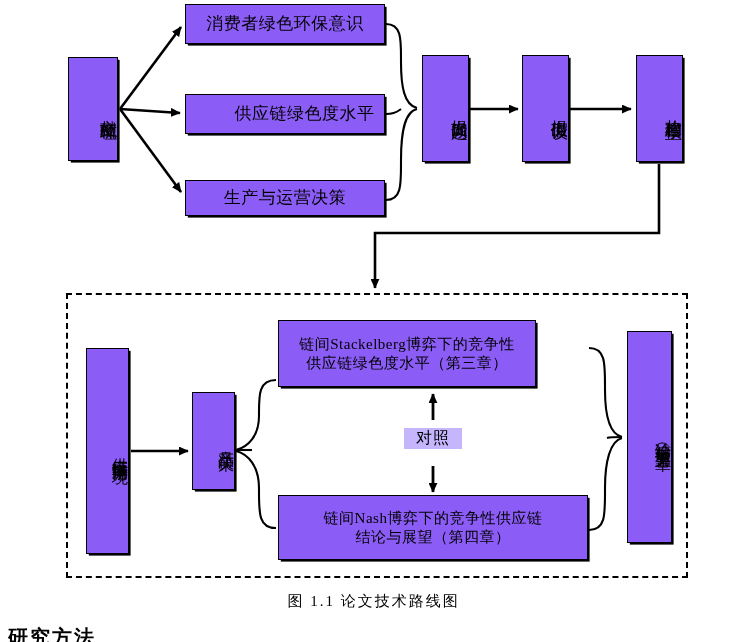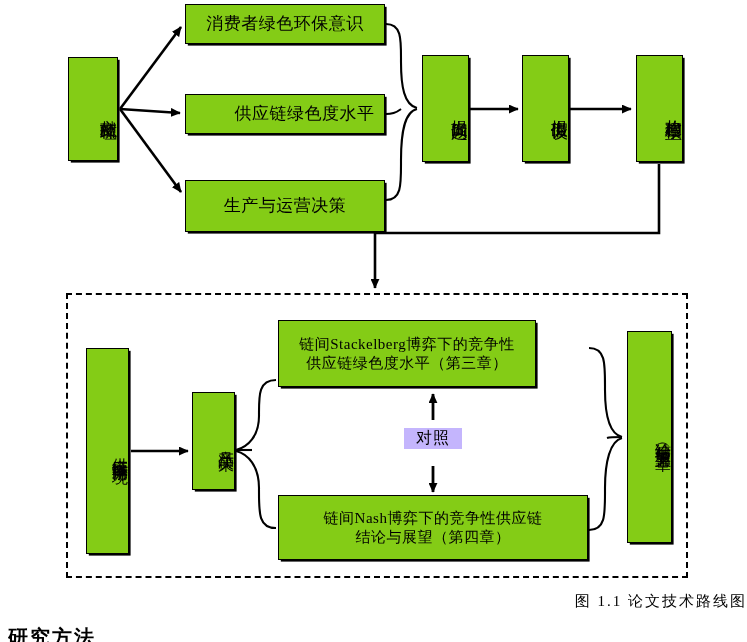--- a/index.html
+++ b/index.html
@@ -21,21 +21,21 @@
   }
   svg.layer {
     position: absolute;
     left: 0; top: 0;
     width: 747px; height: 642px;
     pointer-events: none;
   }
   .node {
     position: absolute;
     border: 1.6px solid #000;
-    background: #84cc16;
+    background: #8b5cf6;
     display: flex;
     align-items: center;
     justify-content: flex-start;
     text-align: center;
     line-height: 1.22;
     box-shadow: 2.2px 2.2px 0 -0.6px #000;
   }
   .node .lbl {
     display: block;
     width: 100%;
@@ -57,36 +57,36 @@
   }
   .free-label {
     position: absolute;
     background: #c4b5fd;
     text-align: center;
     letter-spacing: 1px;
     white-space: nowrap;
   }
   .caption {
     position: absolute;
-    text-align: right;
+    text-align: center;
     letter-spacing: 2px;
     white-space: nowrap;
   }
   .page-text {
     position: absolute;
     letter-spacing: 2px;
     white-space: nowrap;
     overflow: hidden;
   }
 
   
   #n-lit        { left: 68px;  top: 57px;  width: 50px;  height: 104px; font-size: 17px; }
   #n-consumer   { left: 185px; top: 4px;   width: 200px; height: 40px;  font-size: 17px; }
   #n-greenlevel { left: 185px; top: 94px;  width: 200px; height: 40px;  font-size: 17px; padding-left: 39px; }
-  #n-opsdec     { left: 185px; top: 180px; width: 200px; height: 52px;  font-size: 17px; }
+  #n-opsdec     { left: 185px; top: 180px; width: 200px; height: 36px;  font-size: 17px; }
   #n-problem    { left: 422px; top: 55px;  width: 47px;  height: 107px; font-size: 17px; }
   #n-hypo       { left: 522px; top: 55px;  width: 47px;  height: 107px; font-size: 17px; }
   #n-model      { left: 636px; top: 55px;  width: 47px;  height: 107px; font-size: 17px; }
 
   #n-competeenv { left: 86px;  top: 348px; width: 43px;  height: 206px; font-size: 16px; }
   #n-productdec { left: 192px; top: 392px; width: 43px;  height: 98px;  font-size: 16px; }
   #n-stackel    { left: 278px; top: 320px; width: 258px; height: 67px;  font-size: 15px; }
   #n-nash       { left: 278px; top: 495px; width: 310px; height: 65px;  font-size: 15px; }
   #n-conclusion { left: 627px; top: 331px; width: 45px;  height: 212px; font-size: 16px; }
 

